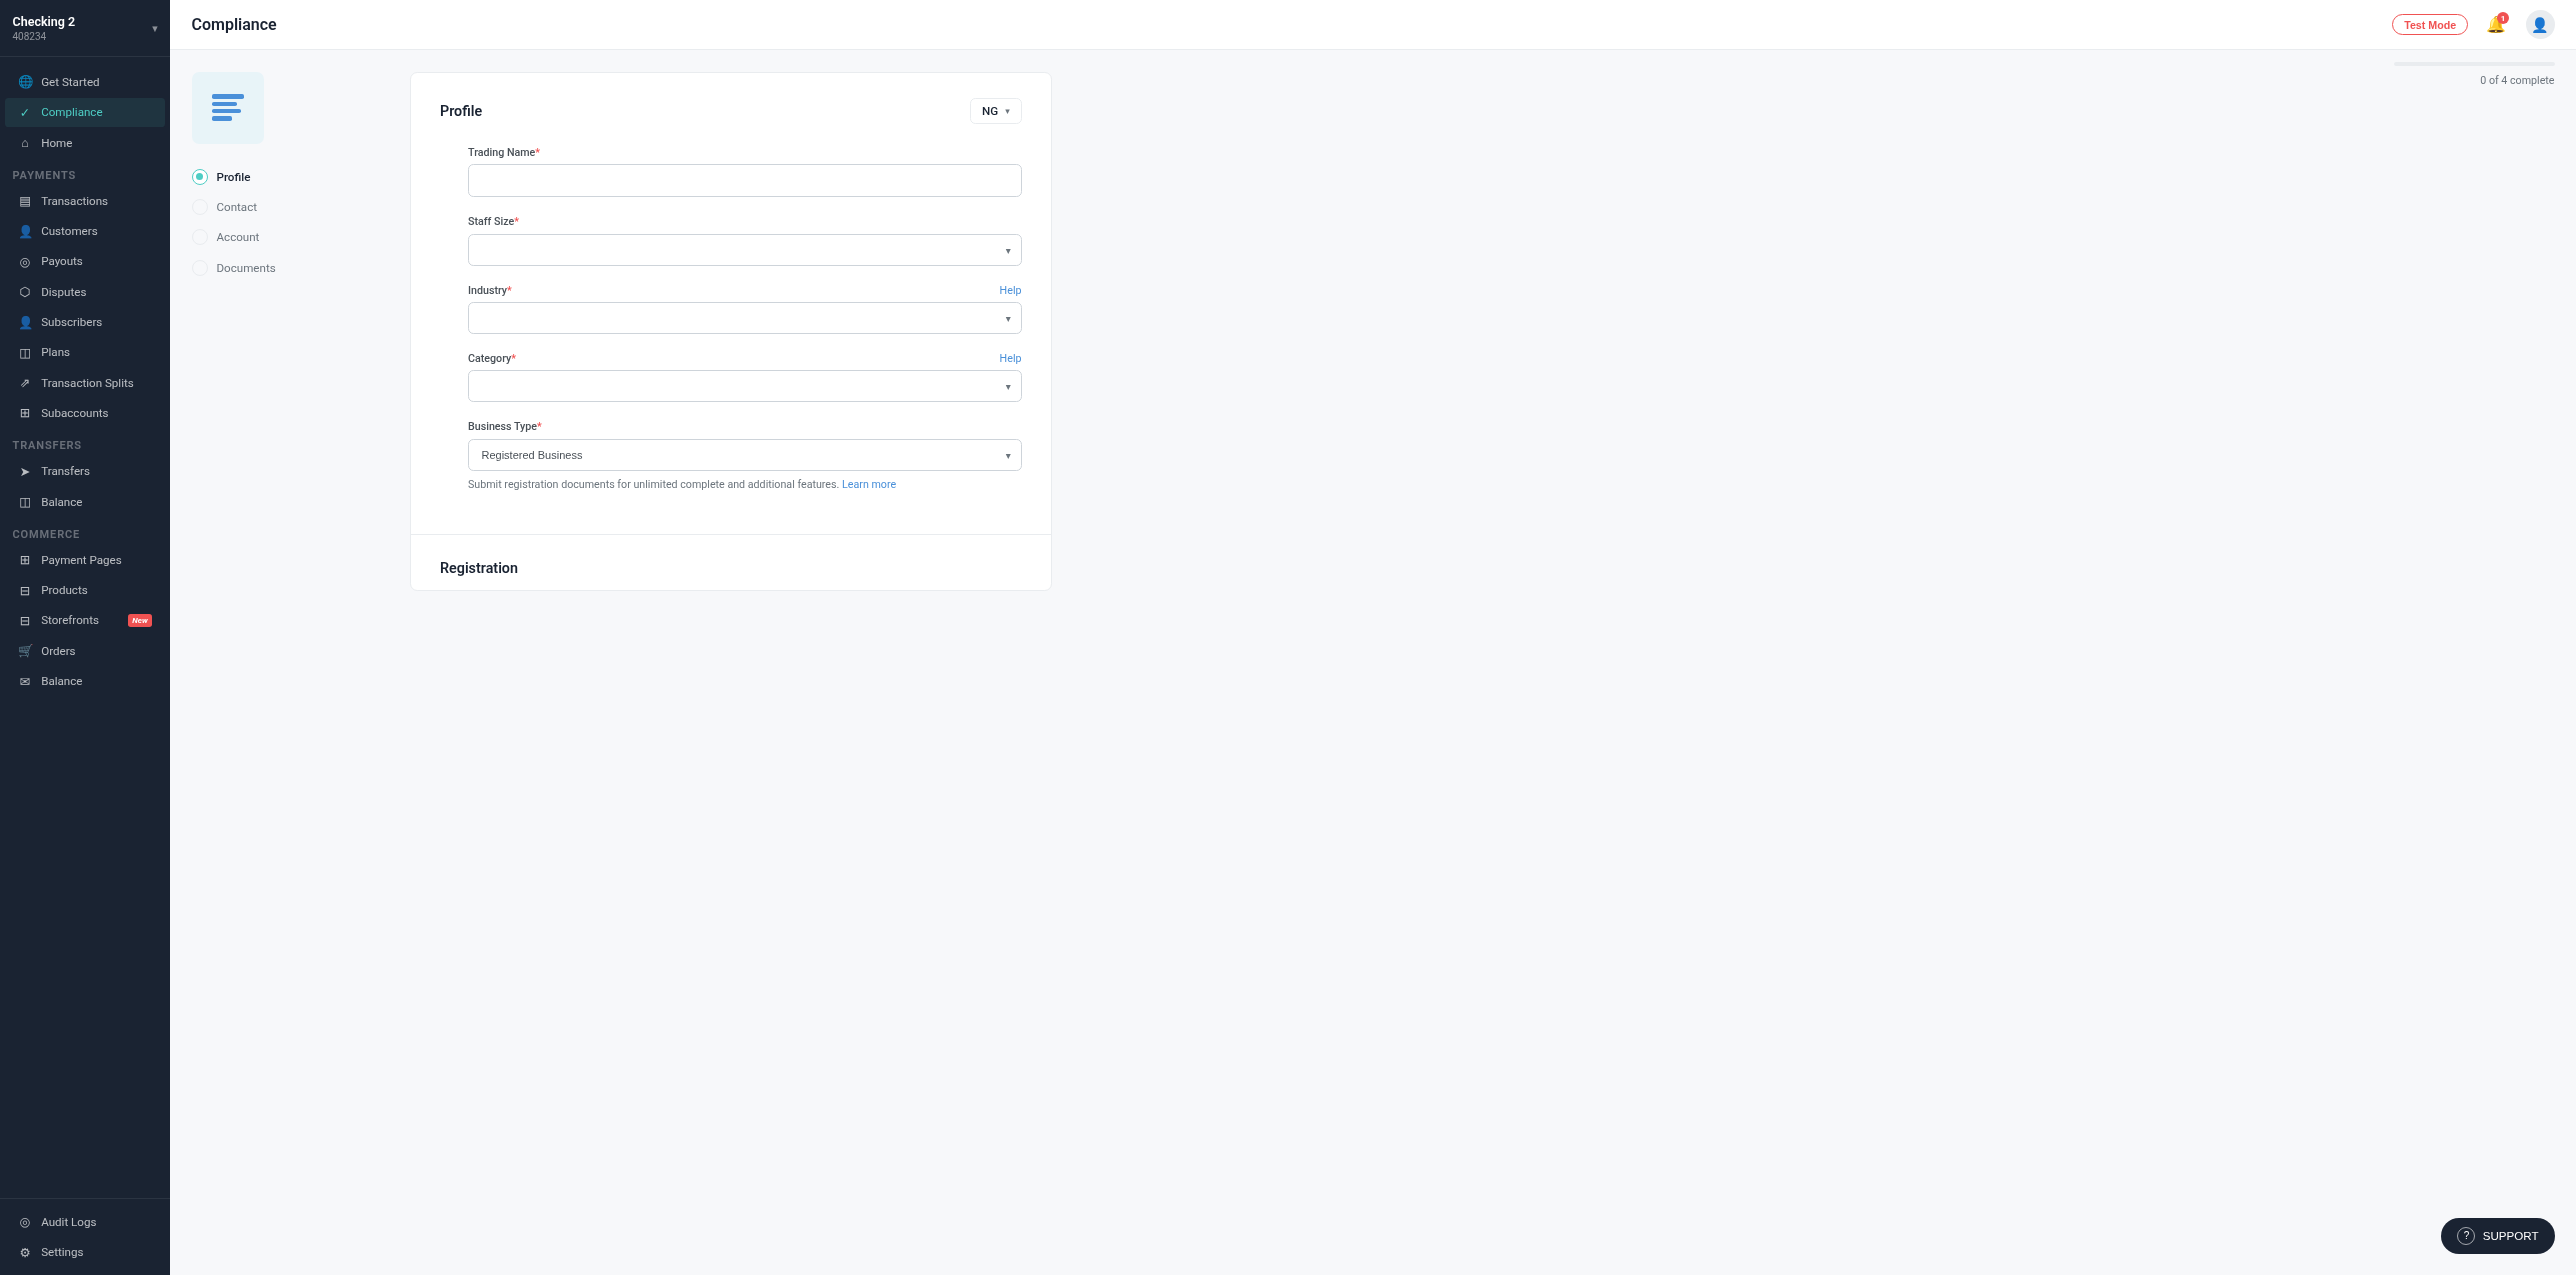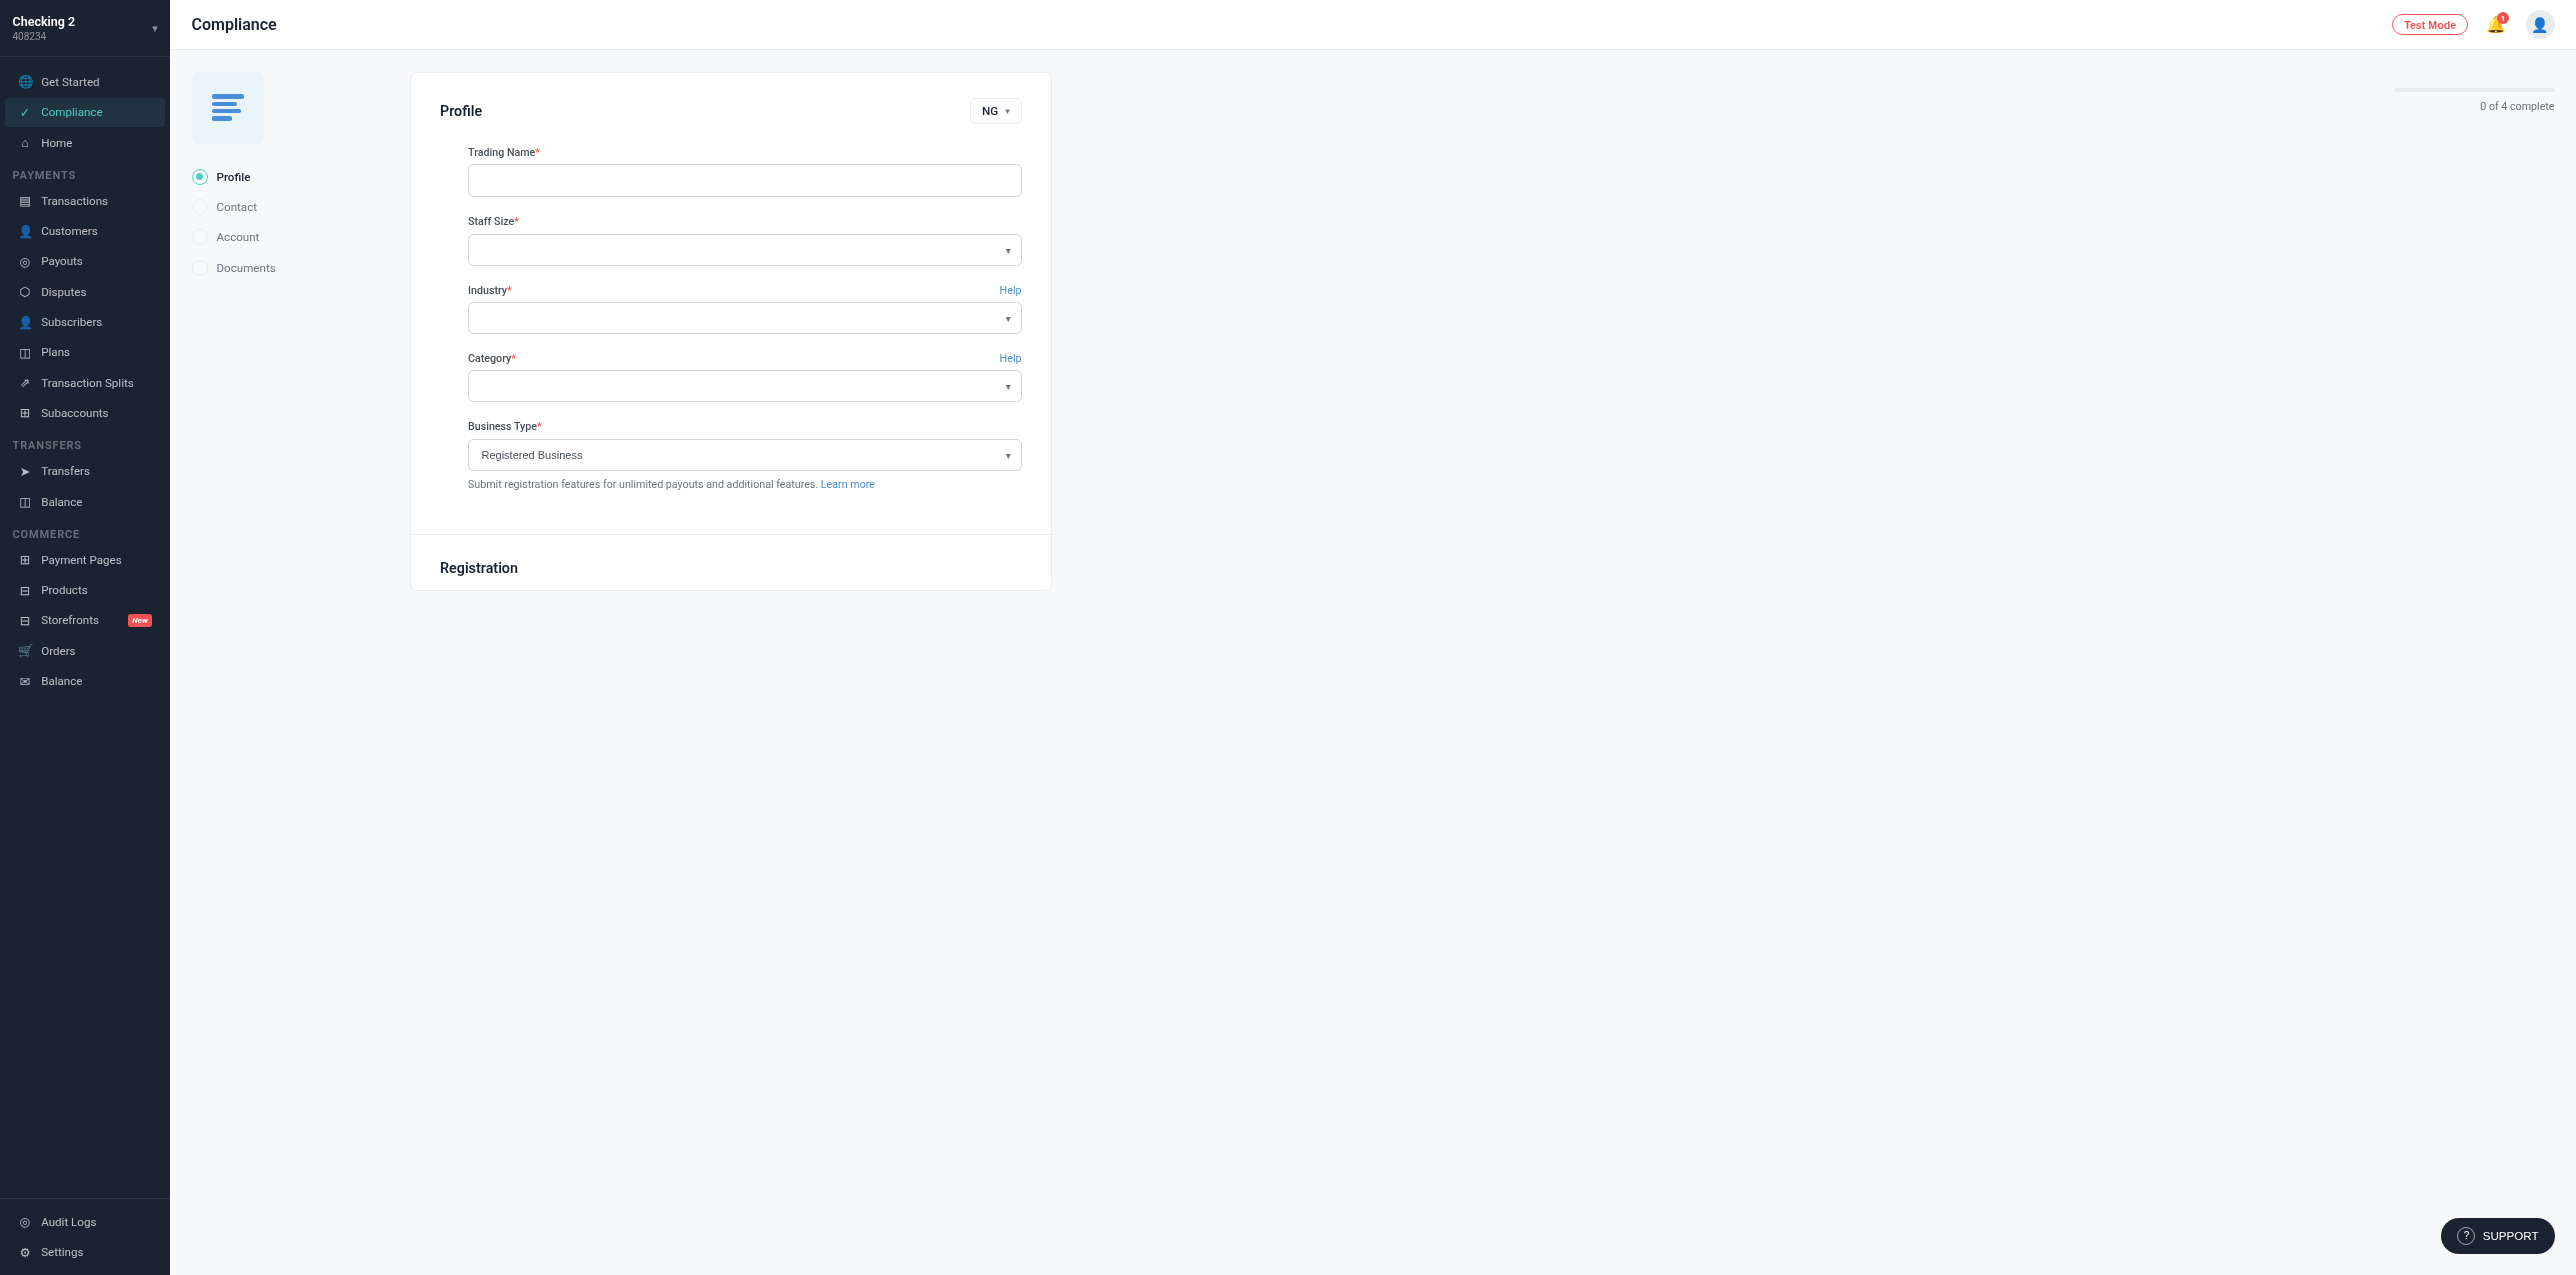--- a/index.html
+++ b/index.html
@@ -142,21 +142,21 @@
     .page-content {
       flex: 1;
       overflow-y: auto;
       padding: 21.5px;
       position: relative;
     }
 
     
     .progress-bar-container {
       position: absolute;
-      top: 38px;
+      top: 12px;
       right: 21.5px;
       width: 161px;
       text-align: right;
     }
     .progress-track {
       background: #e9ecef;
       border-radius: 3.6px;
       height: 3.6px;
       width: 100%;
       margin-bottom: 5.4px;
@@ -638,21 +638,21 @@
             </label>
             <div class="form-select-wrapper">
               <select class="form-select">
                 <option selected="">Registered Business</option>
                 <option>Sole Proprietor</option>
                 <option>Individual</option>
               </select>
               <span class="select-chevron">▾</span>
             </div>
             <p class="business-type-help">
-              <span>Submit registration features for unlimited payouts and additional features.</span>
+              <span>Submit registration documents for unlimited complete and additional features.</span>
               <a href="#" class="help-link">Learn more</a>
             </p>
           </div>
         </div>
 
         <div class="registration-section">
           <h2 class="registration-title">Registration</h2>
         </div>
 
       </div>

